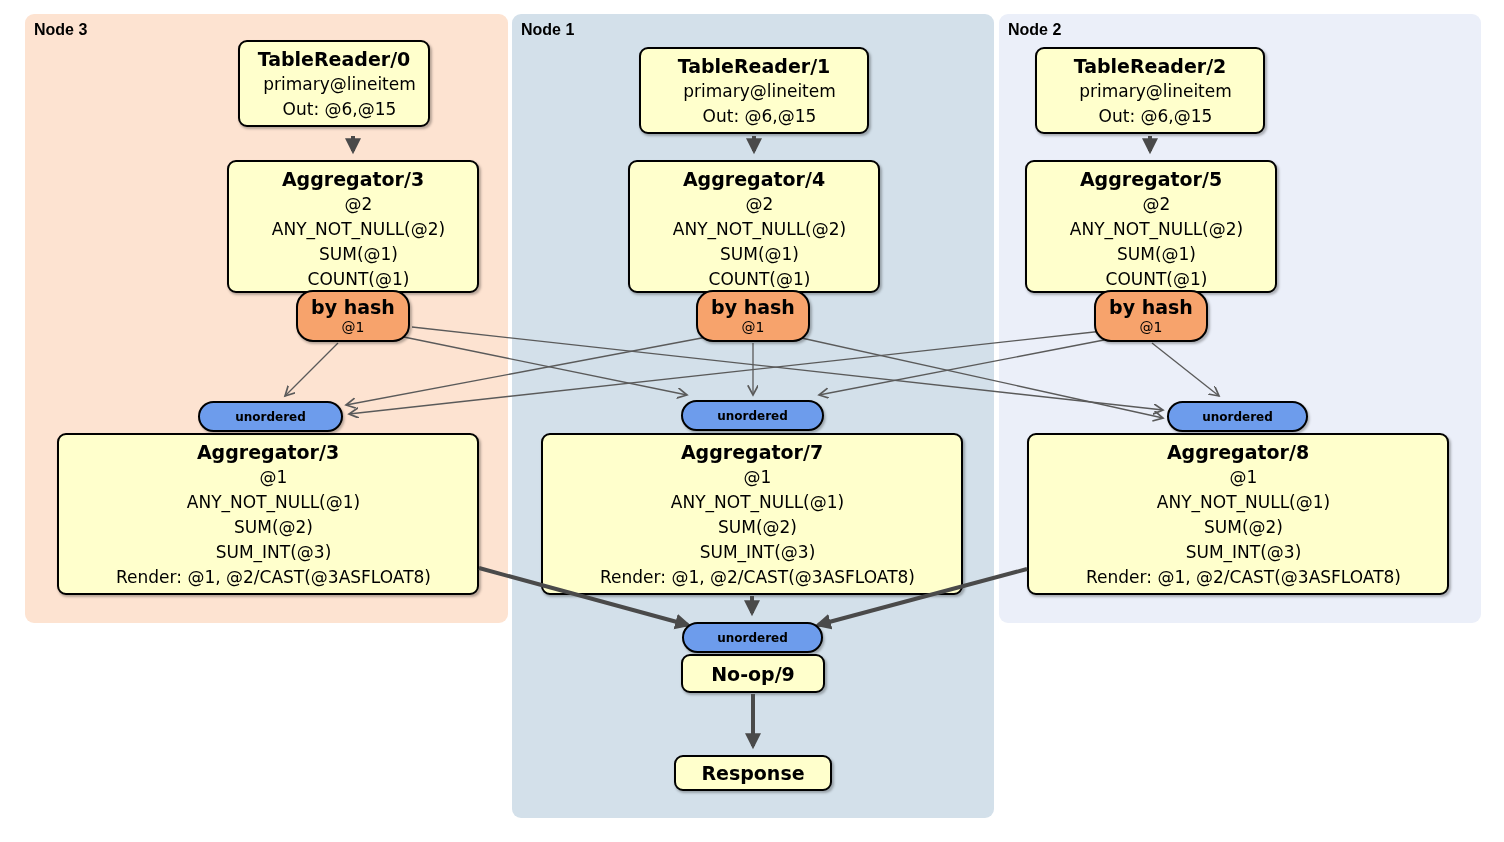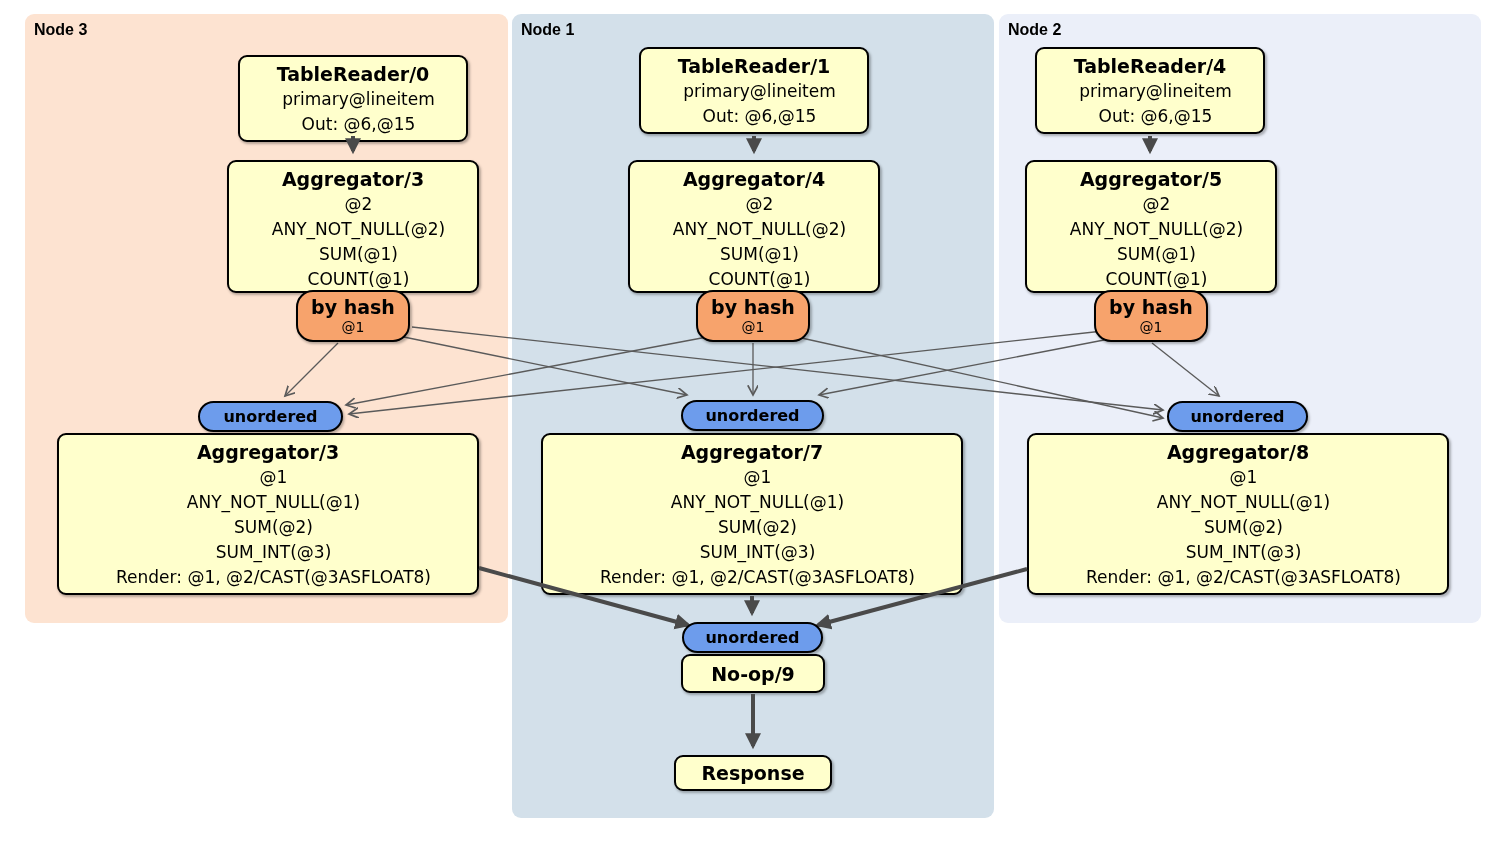--- a/index.html
+++ b/index.html
@@ -20,21 +20,21 @@
   .pbox{
     position:absolute;box-sizing:border-box;background:#ffffcc;border:2px solid #000;
     border-radius:9px;text-align:center;padding-top:4px;color:#000;
     box-shadow:1.5px 2px 2.5px rgba(0,0,0,0.28);
   }
   .pbox .t{font-size:19px;font-weight:bold;line-height:26px;white-space:nowrap;}
   .pbox .l{font-size:17px;line-height:25px;white-space:nowrap;margin-left:11px;}
   .titleonly{display:flex;align-items:center;justify-content:center;padding-top:0;}
   .titleonly .t{line-height:normal;}
 
-  #tr0{left:238px;top:55px;width:230px;height:87px;}
+  #tr0{left:238px;top:40px;width:192px;height:87px;}
   #tr1{left:639px;top:47px;width:230px;height:87px;}
   #tr2{left:1035px;top:47px;width:230px;height:87px;}
   #agg3{left:227px;top:160px;width:252px;height:133px;}
   #agg4{left:628px;top:160px;width:252px;height:133px;}
   #agg5{left:1025px;top:160px;width:252px;height:133px;}
   #agg6{left:57px;top:433px;width:422px;height:162px;}
   #agg7{left:541px;top:433px;width:422px;height:162px;}
   #agg8{left:1027px;top:433px;width:422px;height:162px;}
   #noop{left:681px;top:654px;width:144px;height:39px;}
   #resp{left:674px;top:755px;width:158px;height:36px;}
@@ -48,21 +48,21 @@
   }
   .router .rt{font-size:19px;font-weight:bold;line-height:21px;}
   .router .rs{font-size:14px;line-height:19px;}
   #bh3{left:296px;top:290px;width:114px;height:52px;}
   #bh4{left:696px;top:290px;width:114px;height:52px;}
   #bh5{left:1094px;top:290px;width:114px;height:52px;}
 
   .sync{
     position:absolute;box-sizing:border-box;background:#6d9cec;border:2px solid #000;
     border-radius:16px;display:flex;align-items:center;justify-content:center;
-    font-size:16px;font-weight:bold;color:#000;
+    font-size:12px;font-weight:bold;color:#000;
     box-shadow:1.5px 2px 2.5px rgba(0,0,0,0.28);
   }
   #u6{left:198px;top:401px;width:145px;height:31px;}
   #u7{left:681px;top:400px;width:143px;height:31px;}
   #u8{left:1167px;top:401px;width:141px;height:31px;}
   #u9{left:682px;top:622px;width:141px;height:31px;}
 
   .thin{stroke:#5a5a5a;stroke-width:1.3;fill:none;}
   .thick{stroke:#4a4a4a;stroke-width:4;fill:none;}
 </style>
@@ -85,21 +85,21 @@
     <div class="t">TableReader/0</div>
     <div class="l">primary@lineitem</div>
     <div class="l">Out: @6,@15</div>
   </div>
   <div class="pbox" id="tr1">
     <div class="t">TableReader/1</div>
     <div class="l">primary@lineitem</div>
     <div class="l">Out: @6,@15</div>
   </div>
   <div class="pbox" id="tr2">
-    <div class="t">TableReader/4</div>
+    <div class="t">TableReader/2</div>
     <div class="l">primary@lineitem</div>
     <div class="l">Out: @6,@15</div>
   </div>
 
   <div class="pbox" id="agg3">
     <div class="t">Aggregator/3</div>
     <div class="l">@2</div>
     <div class="l">ANY_NOT_NULL(@2)</div>
     <div class="l">SUM(@1)</div>
     <div class="l">COUNT(@1)</div>

